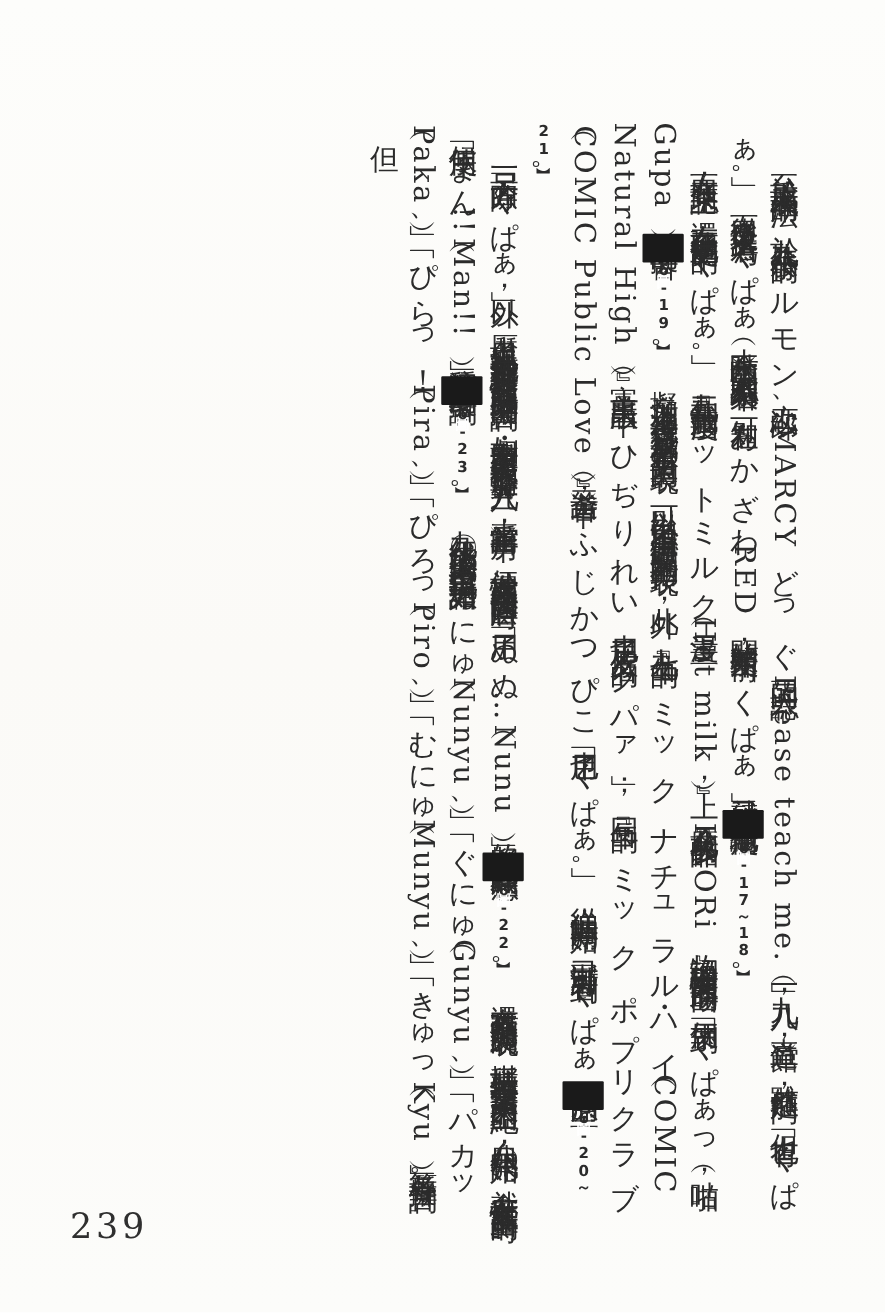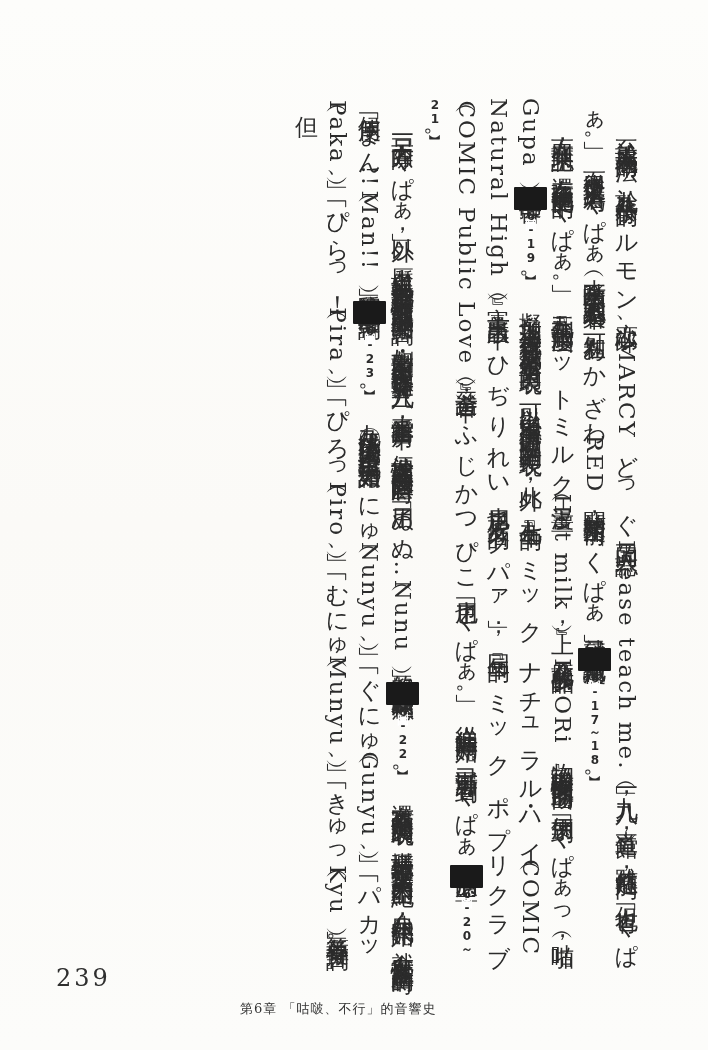--- a/index.html
+++ b/index.html
@@ -47,21 +47,21 @@
     display: inline-block;
     background: #1a1a1a;
     color: #ffffff;
     padding: 0 1px;
     border-radius: 1px;
   }
   .page-number {
     position: absolute;
     left: 56px;
     top: 964px;
-    font-size: 24px;
+    font-size: 28px;
     letter-spacing: 3px;
     color: #2f2f2f;
   }
   .footer-title {
     position: absolute;
     left: 240px;
     top: 1000px;
     font-size: 13px;
     letter-spacing: 1px;
     color: #333333;
@@ -74,15 +74,14 @@
 <div class="page">
 
   <div class="text-block" id="paragraphs-container">
       <p>至於成人表現的用法，於九八年發行的ホルモン恋次郎、MARCYどっぐ的同人誌「Please teach me.」（一九九八，直道館），雖然是肛門，但也有「くぱぁ」。而從之後又推出了名為『くぱぁ本（咕啵本）』的同人誌系列看來，可知在あかざわRED開始頻繁使用前，「くぱぁ」就已經被漫畫界有意識地使用<span class="figref">【<span class="figbox">圖</span>6-17～18】</span>。</p>
       <p>而在商業誌上，還存在著比他們更早的「くぱぁ」。九三年刊載於『漫画ホットミルク（漫畫Hot milk）』上，魔北葵的作品『KAORi物語』中撥開女性性器的場面，便用到了「ぐぱぁっ（咕啪，Gupa）」的擬音<span class="figref">【<span class="figbox">圖</span>6-19】</span>。擬音加上濁音後就會變成稍微帶有力量的表現，可以從中看出用蠻力硬撐開的動作表現。此外，九七年的『コミック ナチュラル・ハイ（COMIC Natural High）』（富士美出版）中，ひぢりれい也用了片假名的「クパァ」；同年的『コミック ポプリクラブ（COMIC Public Love）』（晉遊舍）中，ふじかつぴこ也用了「くぱぁ」。從這個時期開始，已漸漸可看到「くぱぁ」的原型<span class="figref">【<span class="figbox">圖</span>6-20～21】</span>。</p>
       <p>另一方面除「くぱぁ」以外，歷史上也出現過其他各種用來形容女性性器或兩腿張開的擬音詞。如劇畫家・前田俊夫在『欲望輪舞』（一九八三，壹番館書房）中，便於女性用兩手撥開自己陰唇時，用了「ぬぬ…（Nunu）」的擬音詞來表現黏膜的存在感<span class="figref">【<span class="figbox">圖</span>6-22】</span>。還有雖然不是開腿的表現，堪稱蘿莉控美少女漫畫第一人的內山亞紀，自八〇年代開始，就會在女性性器露出的時候使用「まん!!（Man!!）」這種獨特奇妙的擬音詞<span class="figref">【<span class="figbox">圖</span>6-23】</span>。九〇年代以後的成人漫畫上也出現過諸如「ぬにゅ（Nunyu）」、「ぐにゅ（Gunyu）」、「パカッ（Paka）」、「ぴらっ！（Pira）」、「ぴろっ（Piro）」、「むにゅ（Munyu）」、「きゅっ（Kyu）」等各種擬音詞。但</p>
     </div>
 
   <div class="page-number">239</div>
 
-  <div class="footer-title">第6章 「咕啵、不行」的音響史</div>
 
 </div>
 
 </body></html>

